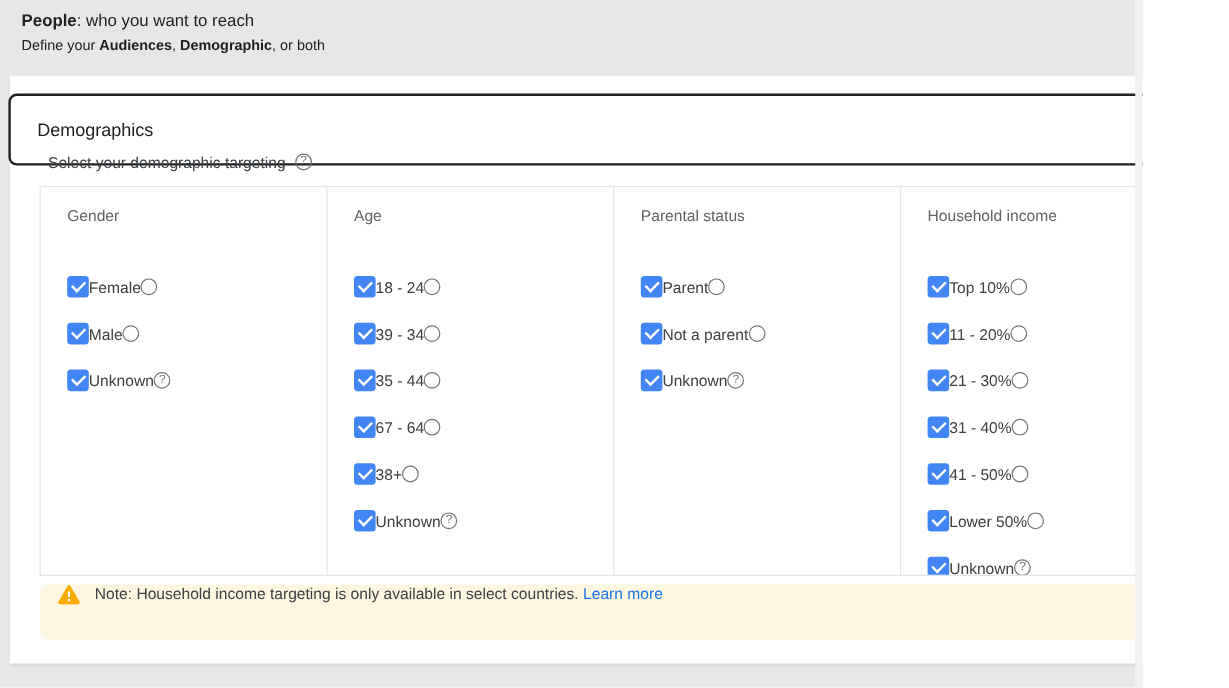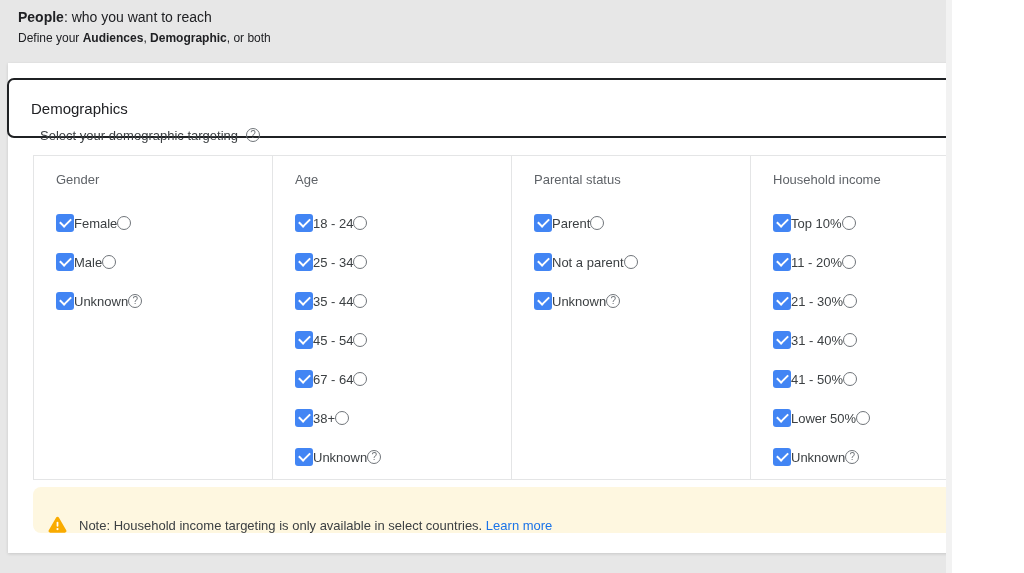--- a/index.html
+++ b/index.html
@@ -48,37 +48,37 @@
   }
 
   
   .demo-table {
     position:absolute; left:25px; top:92px; width:957px; height:325px;
     box-sizing:border-box; border:1px solid #e4e5e6; background:#fff;
     display:flex;
   }
   .col { flex:1 1 0; box-sizing:border-box; border-right:1px solid #e4e5e6; padding:16px 8px 0 22px; overflow:hidden; }
   .col:last-child { border-right:none; }
-  .col-header { font-size:13px; color:#5f6368; height:16px; margin-bottom:25px; }
+  .col-header { font-size:13px; color:#5f6368; height:16px; margin-bottom:41px; }
   .check-row { display:flex; align-items:center; height:20px; margin-bottom:19px; font-size:13px; color:#3c4043; cursor:pointer; }
   .checkbox {
     width:18px; height:18px; flex:none; position:relative;
     background:var(--cb-blue,#4285f4); border-radius:3px;
   }
   .checkbox .check-mark {
     position:absolute; left:3.5px; top:4px; width:9px; height:5px;
     border-left:2px solid #fff; border-bottom:2px solid #fff;
     transform:rotate(-45deg);
   }
 
   
   .note {
     position:absolute; left:25px; top:424px; width:957px; height:46px;
     box-sizing:border-box; background:var(--note-bg,#fef7e0); border-radius:8px;
-    display:flex; align-items:flex-end; padding:0 15px; gap:12px;
+    display:flex; align-items:flex-start; padding:0 15px; gap:12px;
     font-size:13px; color:#3c4043;
   }
   .warn-icon { display:flex; align-items:center; flex:none; }
   .learn-more { color:var(--link-blue,#1a73e8); text-decoration:none; cursor:pointer; }
 
   
   .scrollbar { position:absolute; right:0; top:0; width:6px; height:573px; background:#f2f2f2; cursor:pointer; }
 </style>
 </head>
 <body>
@@ -140,35 +140,28 @@
     <span class="checkbox">
                 <span class="check-mark"></span>
               </span>
     <span class="row-label">18 - 24</span>
     <span class="help" hidden=""></span>
   </div>
             <div class="check-row">
     <span class="checkbox">
                 <span class="check-mark"></span>
               </span>
-    <span class="row-label">25 - 34</span>
+    <span class="row-label">39 - 34</span>
     <span class="help" hidden=""></span>
   </div>
             <div class="check-row">
     <span class="checkbox">
                 <span class="check-mark"></span>
               </span>
     <span class="row-label">35 - 44</span>
-    <span class="help" hidden=""></span>
-  </div>
-            <div class="check-row">
-    <span class="checkbox">
-                <span class="check-mark"></span>
-              </span>
-    <span class="row-label">45 - 54</span>
     <span class="help" hidden=""></span>
   </div>
             <div class="check-row">
     <span class="checkbox">
                 <span class="check-mark"></span>
               </span>
     <span class="row-label">67 - 64</span>
     <span class="help" hidden=""></span>
   </div>
             <div class="check-row">

